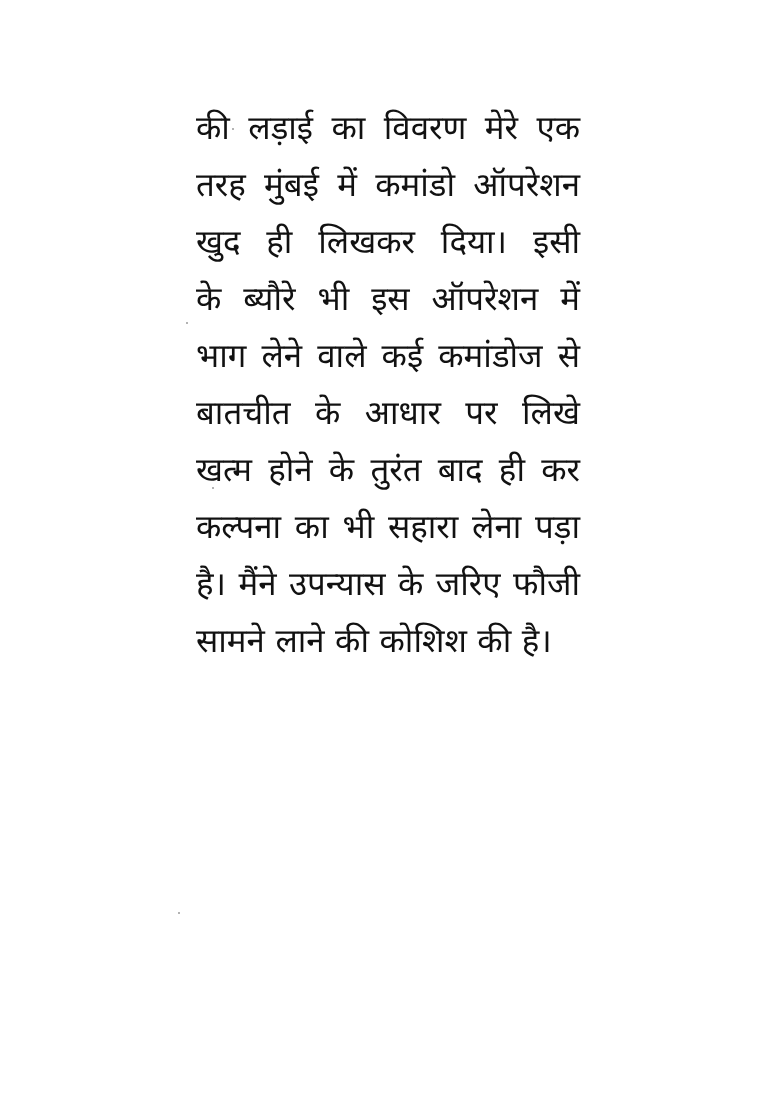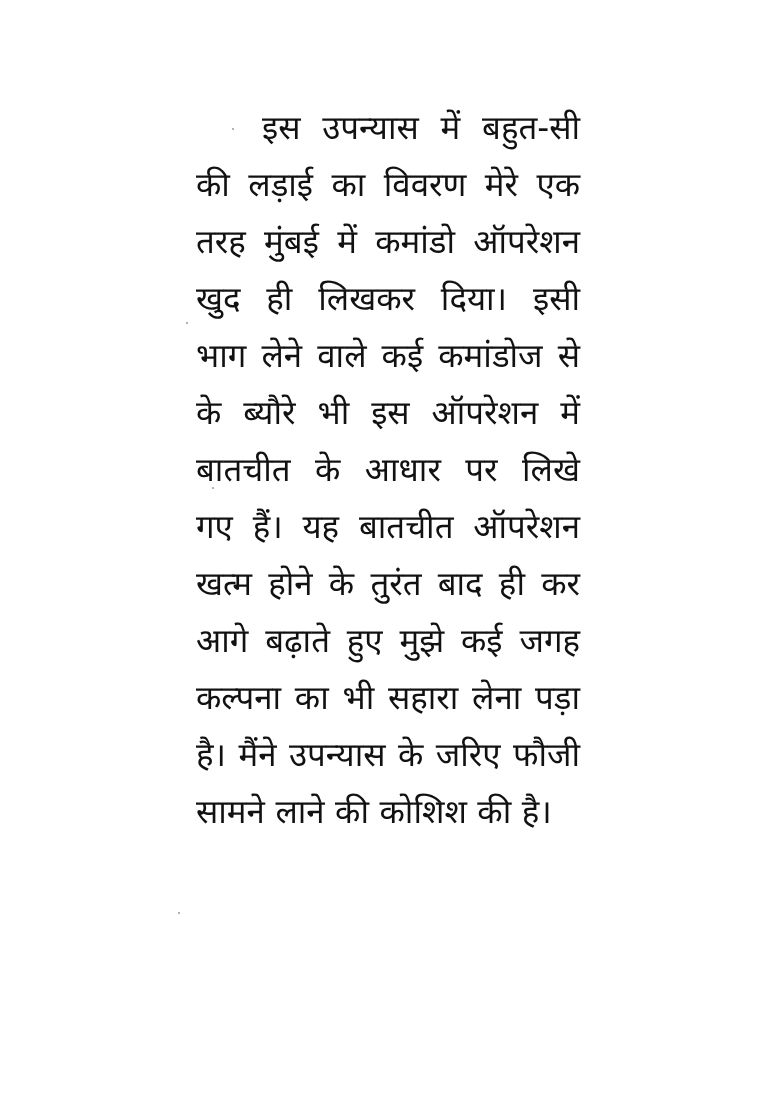--- a/index.html
+++ b/index.html
@@ -30,30 +30,27 @@
   .line.last { text-align-last: left; }
   .speck {
     position: absolute; width: 2px; height: 2px; border-radius: 1px;
     background: #9a9a9a;
   }
 </style>
 </head>
 <body>
 
 <div class="page">
-  <div class="line indent">इस उपन्यास में बहुत-सी</div>
   <div class="line">की लड़ाई का विवरण मेरे एक</div>
   <div class="line">तरह मुंबई में कमांडो ऑपरेशन</div>
   <div class="line">खुद ही लिखकर दिया। इसी</div>
+  <div class="line">के ब्यौरे भी इस ऑपरेशन में</div>
   <div class="line">भाग लेने वाले कई कमांडोज से</div>
-  <div class="line">के ब्यौरे भी इस ऑपरेशन में</div>
   <div class="line">बातचीत के आधार पर लिखे</div>
-  <div class="line">गए हैं। यह बातचीत ऑपरेशन</div>
   <div class="line">खत्म होने के तुरंत बाद ही कर</div>
-  <div class="line">आगे बढ़ाते हुए मुझे कई जगह</div>
   <div class="line">कल्पना का भी सहारा लेना पड़ा</div>
   <div class="line">है। मैंने उपन्यास के जरिए फौजी</div>
   <div class="line last">सामने लाने की कोशिश की है।</div>
 </div>
 
 <div class="speck" style="left:232px;top:128px;"></div>
 <div class="speck" style="left:186px;top:322px;"></div>
 <div class="speck" style="left:212px;top:487px;"></div>
 <div class="speck" style="left:178px;top:912px;"></div>
 

